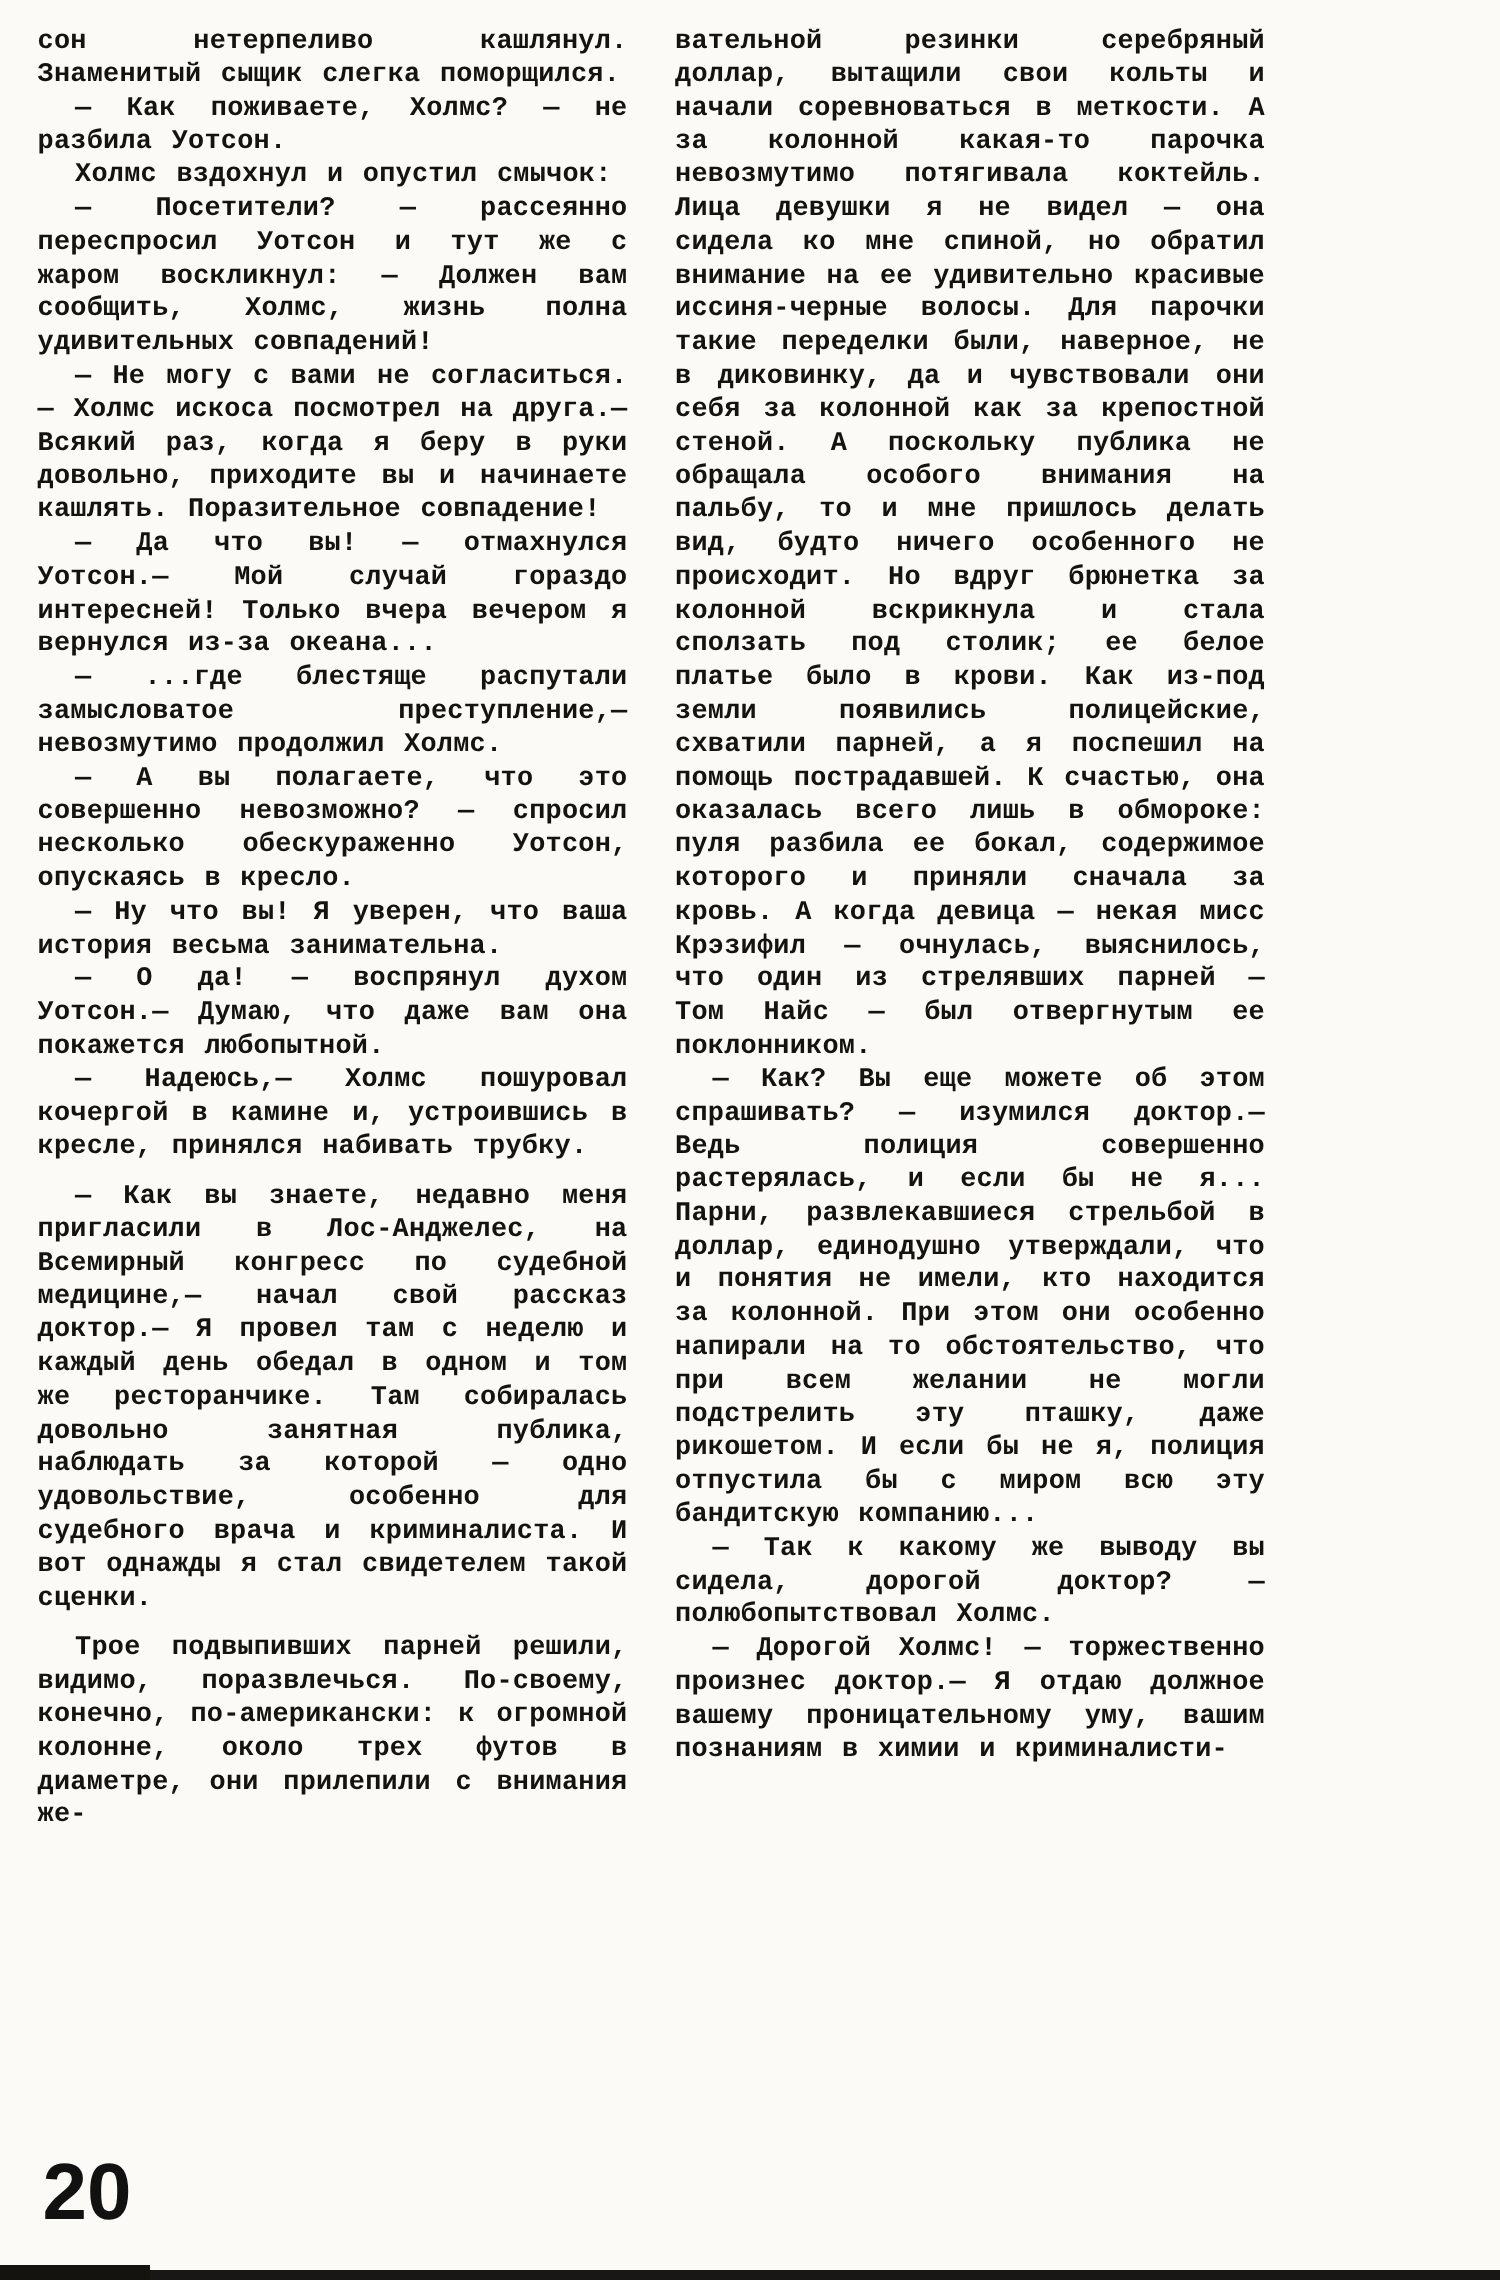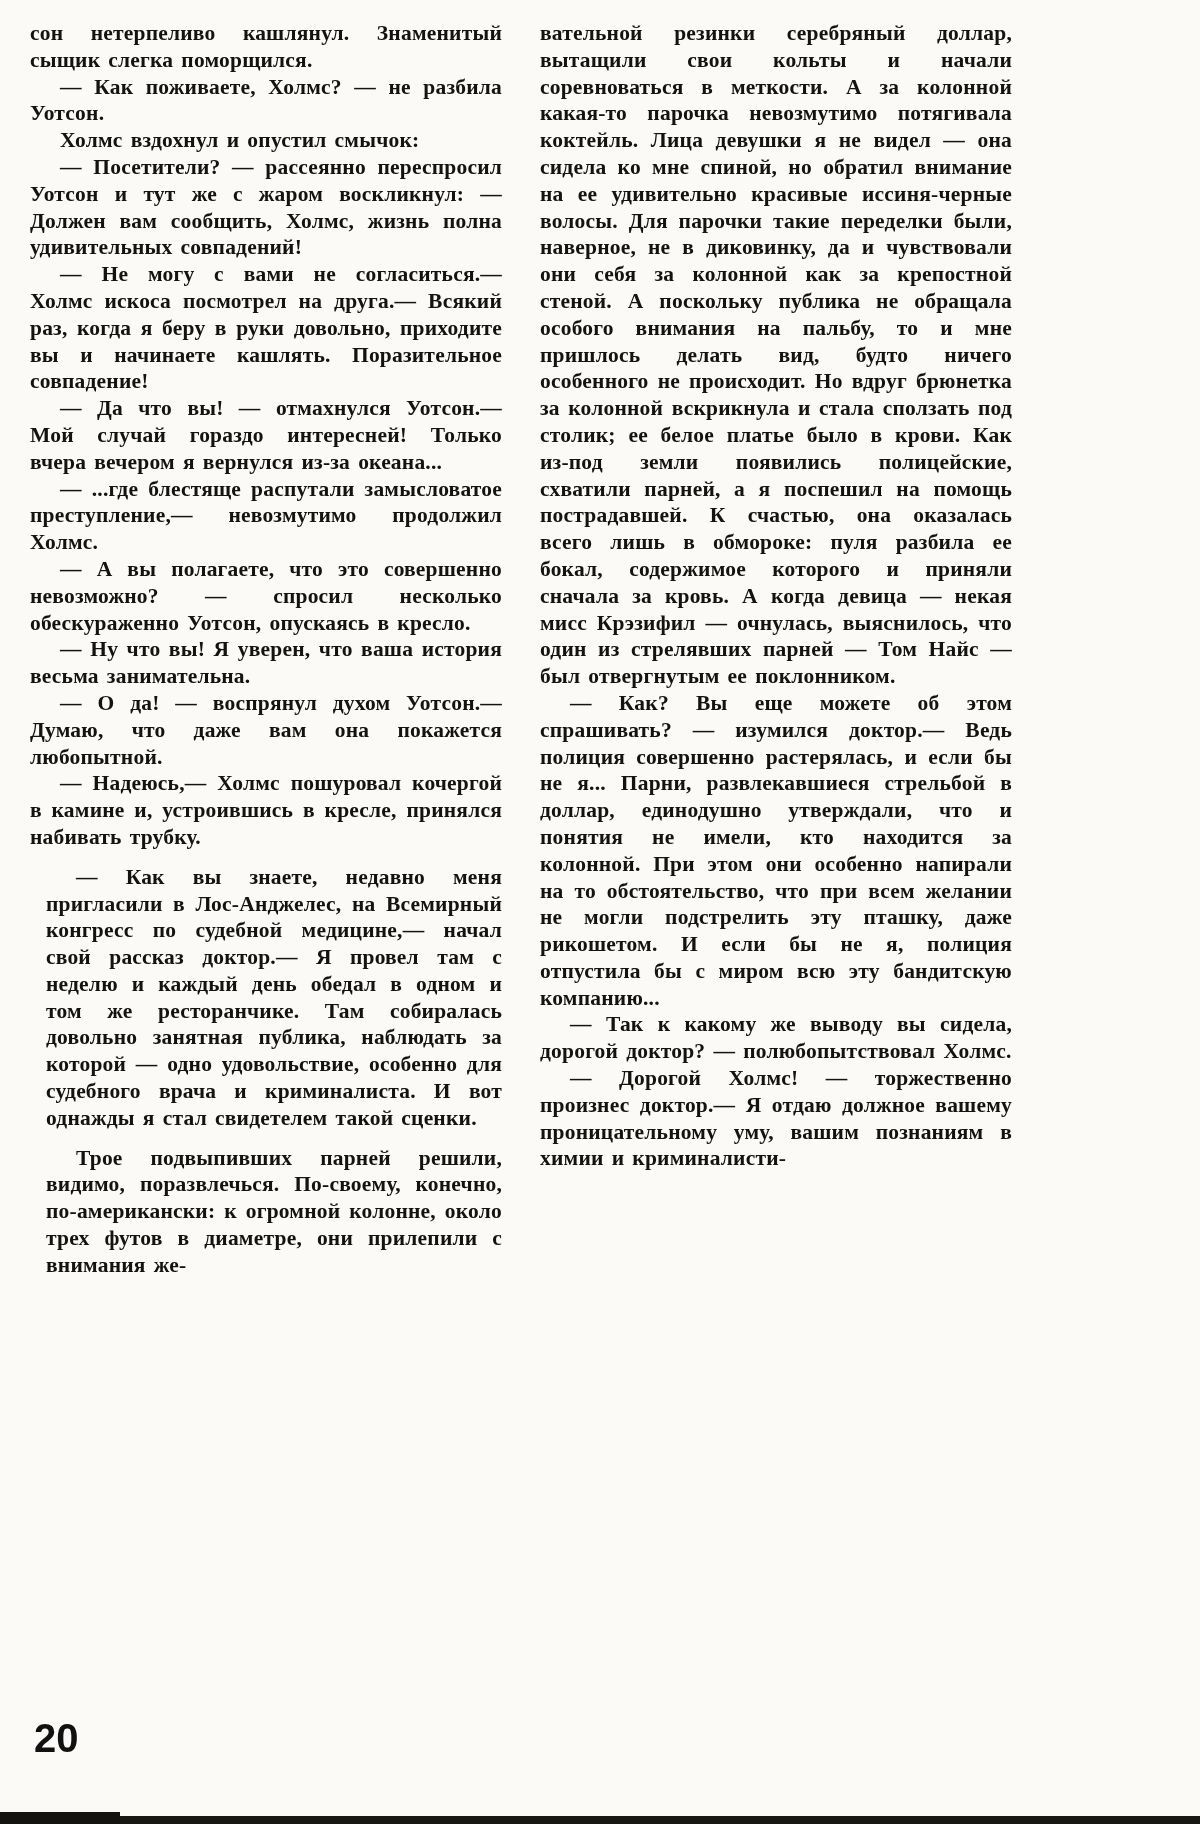--- a/index.html
+++ b/index.html
@@ -26,39 +26,39 @@
     gap: 38px;
   }
   .col {
     width: 472px;
     font-size: 21.5px;
     line-height: 26.8px;
     font-weight: 600;
     text-align: justify;
     letter-spacing: 0.2px;
     word-spacing: 2.5px;
+    font-family: Liberation Mono, monospace;
   }
   .col p {
     margin: 0;
     text-indent: 30px;
   }
   .col p.no-indent {
     text-indent: 0;
   }
   .col p.sect-gap {
     margin-top: 13px;
-    margin-left: 16px;
   }
   .page-number {
     position: absolute;
     left: 34px;
     top: 1716px;
     font-family: "Liberation Sans", "DejaVu Sans", sans-serif;
     font-weight: 700;
-    font-size: 40px;
+    font-size: 64px;
     color: #111;
   }
   .scan-edge {
     position: absolute;
     left: 0;
     bottom: 0;
     width: 100%;
     height: 8px;
     background: #181715;
   }

